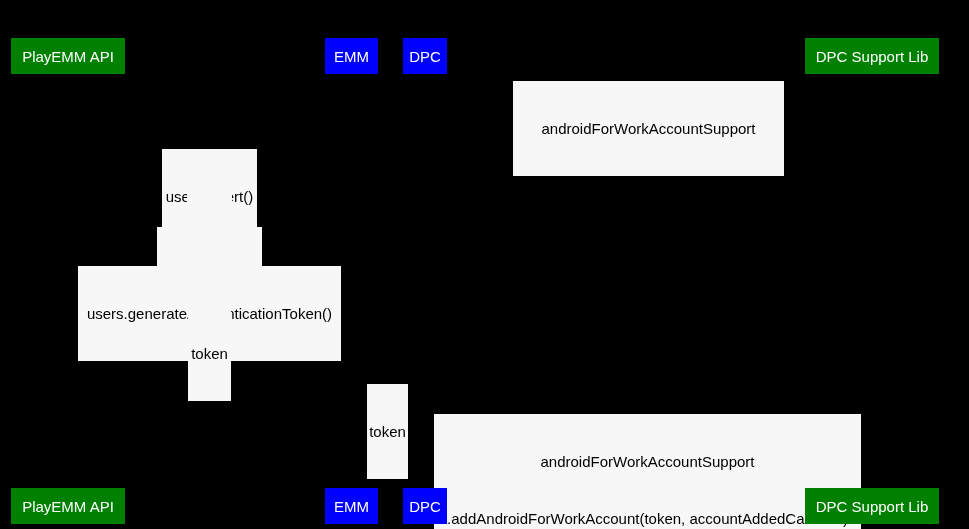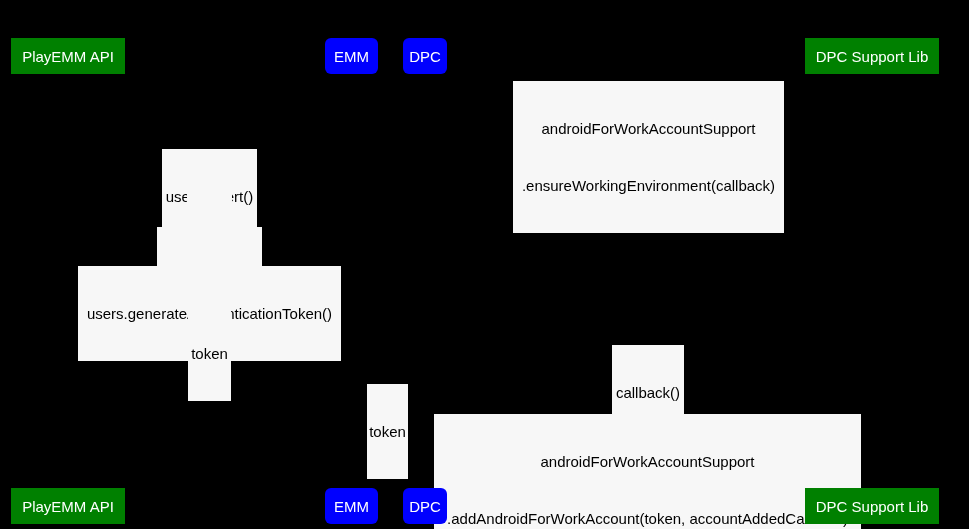--- a/index.html
+++ b/index.html
@@ -34,21 +34,20 @@
     line-height: 1;
     white-space: nowrap;
     box-sizing: border-box;
     padding: 0 10px;
   }
   .participant.green {
     background: #008000;
   }
   .participant.blue {
     background: #0000ff;
-    border-radius: 6px;
   }
   .msg {
     position: absolute;
     background: #f7f7f7;
     color: #000000;
     font-size: 15px;
     font-family: "Liberation Sans", sans-serif;
     line-height: 19px;
     white-space: pre;
     text-align: center;
@@ -75,21 +74,20 @@
   <div class="participant blue" style="left:403px; top:22px; width:44px; height:36px;">
     <span>DPC</span>
   </div>
 
   <div class="participant green" style="left:805px; top:22px; width:134px; height:36px;">
     <span>DPC Support Lib</span>
   </div>
 
   <div class="msg multiline" style="left:513px; top:65px; width:271px;">
     <div>androidForWorkAccountSupport</div>
-    <div>.ensureWorkingEnvironment(callback)</div>
   </div>
 
   <div class="msg" style="left:162px; top:133px; width:95px;">
     <div>users.insert()</div>
   </div>
 
   <div class="msg" style="left:187px; top:172px; width:45px;">
     <div>userID</div>
   </div>
 
@@ -98,23 +96,20 @@
   </div>
 
   <div class="msg" style="left:78px; top:250px; width:263px;">
     <div>users.generateAuthenticationToken()</div>
   </div>
 
   <div class="msg" style="left:188px; top:290px; width:43px;">
     <div>token</div>
   </div>
 
-  <div class="msg" style="left:612px; top:329px; width:72px;">
-    <div>callback()</div>
-  </div>
 
   <div class="msg" style="left:367px; top:368px; width:41px;">
     <div>token</div>
   </div>
 
   <div class="msg multiline" style="left:434px; top:398px; width:427px;">
     <div>androidForWorkAccountSupport</div>
     <div>.addAndroidForWorkAccount(token, accountAddedCallback)</div>
   </div>
 

